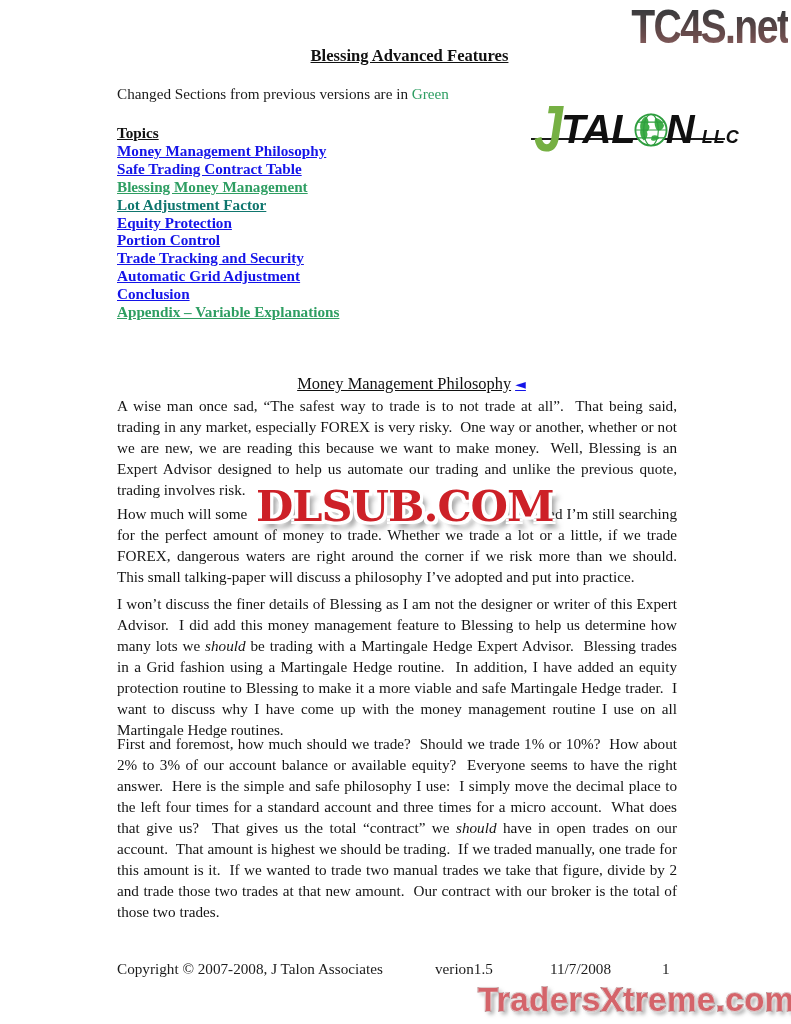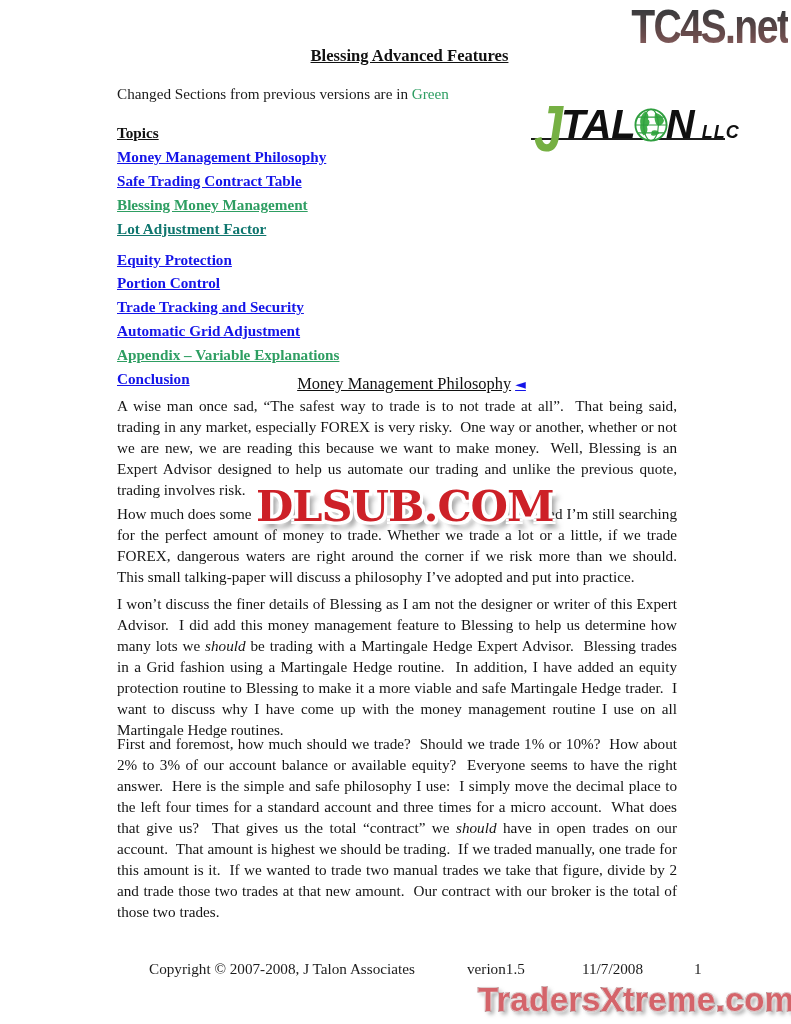--- a/index.html
+++ b/index.html
@@ -21,27 +21,27 @@
   .changed{position:absolute;top:85px;left:117px;margin:0;font-size:15.2px;color:#1b1b1b;}
 
   
   .jtalon{position:absolute;left:531px;top:103px;width:194px;height:62px;}
   .jt-rule{position:absolute;left:0;top:35px;width:194px;height:2px;background:#1c1c1c;}
   .jt-j{position:absolute;left:3px;top:-7px;font-family:"Liberation Sans",sans-serif;
         font-style:italic;font-weight:bold;font-size:52px;line-height:52px;
         transform:scaleY(1.25);transform-origin:50% 0;}
   .jt-row{position:absolute;left:30px;top:0;white-space:nowrap;
           font-family:"Liberation Sans",sans-serif;font-style:italic;font-weight:bold;
-          font-size:40px;line-height:43px;color:#101010;}
+          font-size:40px;line-height:52px;color:#101010;}
   .jt-globe{vertical-align:-4px;margin:0 -2px;}
   .jt-llc{font-size:18px;letter-spacing:1px;margin-left:7px;}
 
   
   .topics{position:absolute;left:117px;top:124px;display:flex;flex-direction:column;
-          font-weight:bold;font-size:15.2px;line-height:17.9px;gap:6px;}
+          font-weight:bold;font-size:15.2px;line-height:17.9px;}
   .topics-heading{color:#101010;text-decoration:underline;}
   .topic{text-decoration:underline;cursor:pointer;}
 
   
   .section-heading{position:absolute;top:358px;left:0;width:100%;margin:16px;text-align:center;
                    font-size:16.4px;font-weight:normal;color:#111;}
   .sh-text{text-decoration:underline;}
   .sh-back{font-family:"DejaVu Sans",sans-serif;font-size:14px;text-decoration:underline;
            margin-left:4px;cursor:pointer;}
 
@@ -60,21 +60,21 @@
   .watermark{position:absolute;left:256px;top:483px;z-index:5;
              font-family:"DejaVu Serif","Liberation Serif",serif;font-weight:bold;
              font-size:43px;line-height:47px;letter-spacing:-1px;
              text-shadow:
                -3px -3px 0 #ffffff, 3px -3px 0 #ffffff, -3px 3px 0 #ffffff, 3px 3px 0 #ffffff,
                -3px 0 0 #ffffff, 3px 0 0 #ffffff, 0 -3px 0 #ffffff, 0 3px 0 #ffffff,
                6px 7px 5px rgba(110,110,110,0.65);}
 
   
   .footer{position:absolute;top:960px;left:0;width:100%;height:20px;font-size:15.2px;color:#1b1b1b;}
-  .footer span{position:absolute;top:0;margin-left:32px;}
+  .footer span{position:absolute;top:0;}
   .f-copy{left:117px;}
   .f-ver{left:435px;}
   .f-date{left:550px;}
   .f-page{left:662px;}
 
   
   .txlogo{position:absolute;left:478px;top:982px;
           font-family:"Liberation Sans","DejaVu Sans",sans-serif;font-weight:bold;
           font-size:33px;line-height:36px;letter-spacing:0.5px;
           -webkit-text-stroke:1.7px #80272c;paint-order:stroke fill;
@@ -104,35 +104,35 @@
         <path d="M1 12 H23 M2.6 6.4 H21.4 M2.6 17.6 H21.4" stroke="#2f9e3f" stroke-width="0.8" fill="none"></path>
       </svg><span>N</span><span class="jt-llc">LLC</span></span>
   </div>
 
   <nav class="topics">
     <div class="topics-heading">Topics</div>
     <a class="topic" style="color: rgb(20, 20, 232);">Money Management Philosophy</a>
     <a class="topic" style="color: rgb(20, 20, 232);">Safe Trading Contract Table</a>
     <a class="topic" style="color: rgb(46, 158, 98);">Blessing Money Management</a>
     <a class="topic" style="color: #0f766e;">Lot Adjustment Factor</a>
-    <a class="topic" style="color: rgb(20, 20, 232); margin-top: 7px;">Equity Protection</a>
+    <a class="topic" style="color: rgb(20, 20, 232);">Equity Protection</a>
     <a class="topic" style="color: rgb(20, 20, 232);">Portion Control</a>
     <a class="topic" style="color: rgb(20, 20, 232);">Trade Tracking and Security</a>
     <a class="topic" style="color: rgb(20, 20, 232);">Automatic Grid Adjustment</a>
+    <a class="topic" style="color: rgb(20, 20, 232);">Conclusion</a>
     <a class="topic" style="color: rgb(46, 158, 98);">Appendix – Variable Explanations</a>
-    <a class="topic" style="color: rgb(20, 20, 232);">Conclusion</a>
   </nav>
 
   <h2 class="section-heading"><span class="sh-text">Money Management Philosophy</span><a class="sh-back" style="color: rgb(20, 20, 232);">◄</a></h2>
 
   <p class="para p1">A wise man once sad, “The safest way to trade is to not trade at all”.  That being said, trading in any market, especially FOREX is very risky.  One way or another, whether or not we are new, we are reading this because we want to make money.  Well, Blessing is an Expert Advisor designed to help us automate our trading and unlike the previous quote, trading involves risk.</p>
 
   <div class="p2">
     <div class="p2-line1">
-        <span>How much does some</span>
+        <span>How much will some</span>
         <span>and I’m still searching</span>
       </div>
     <div class="p2-just">for the perfect amount of money to trade.  Whether we trade a lot or a little, if we trade</div>
     <div class="p2-just">FOREX, dangerous waters are right around the corner if we risk more than we should.</div>
     <div class="p2-last">This small talking-paper will discuss a philosophy I’ve adopted and put into practice.</div>
   </div>
 
   <div class="watermark" style="color: rgb(205, 32, 39);">DLSUB.COM</div>
 
   <p class="para p3"><span>I won’t discuss the finer details of Blessing as I am not the designer or writer of this Expert Advisor.  I did add this money management feature to Blessing to help us determine how many lots we </span><i>should</i><span> be trading with a Martingale Hedge Expert Advisor.  Blessing trades in a Grid fashion using a Martingale Hedge routine.  In addition, I have added an equity protection routine to Blessing to make it a more viable and safe Martingale Hedge trader.  I want to discuss why I have come up with the money management routine I use on all Martingale Hedge routines.</span></p>

